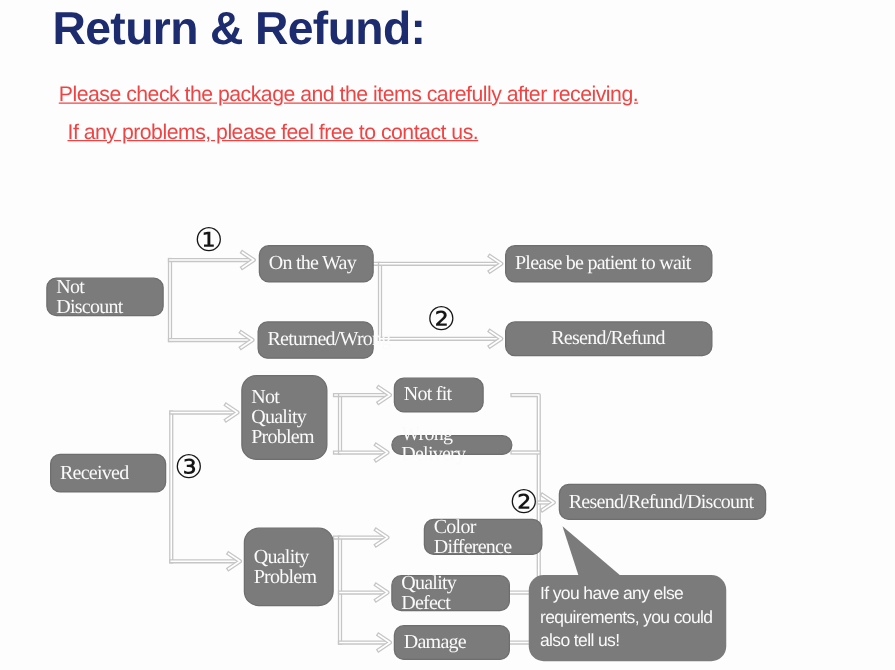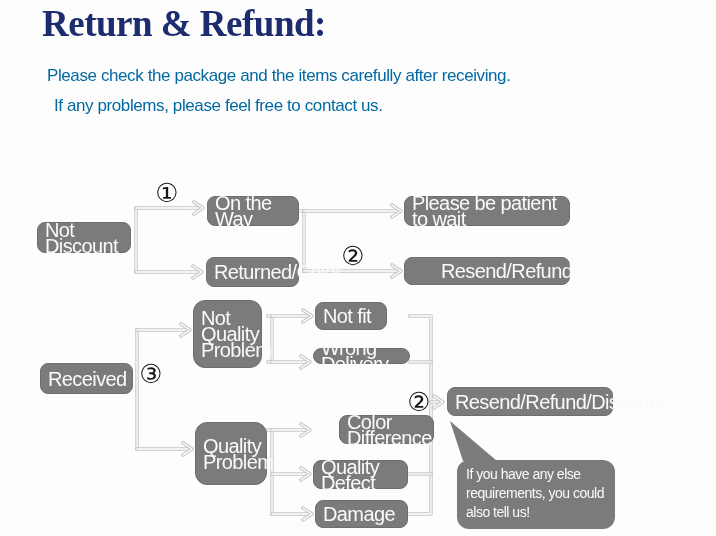--- a/index.html
+++ b/index.html
@@ -3,38 +3,38 @@
 <meta charset="utf-8">
 <style>
   html,body{margin:0;padding:0;}
   body{background:#e8e8e8;font-family:"Liberation Sans",sans-serif;}
   .page{
     position:relative;width:716px;height:536px;background:#fdfdfd;overflow:hidden;
     box-shadow:0 0 0 1px #e0e0e0;
   }
   .page-title{
     position:absolute;left:42px;top:2px;margin:0;
-    font-family:Liberation Serif, serif;font-weight:bold;font-size:37px;
+    font-family:Liberation Sans, sans-serif;font-weight:bold;font-size:37px;
     letter-spacing:-0.5px;color:var(--title-color,#1d2c6f);
   }
   .intro-line{
-    position:absolute;margin:0;color:#0369a1;font-size:17px;letter-spacing:-0.4px;
+    position:absolute;margin:0;color:#ef4444;font-size:17px;letter-spacing:-0.4px;text-decoration:underline;
   }
   .intro-1{left:47px;top:66px;}
   .intro-2{left:54px;top:96px;}
   .guide-heading{
     position:absolute;left:34px;top:136px;margin:0;font-weight:normal;
     color:#111;font-size:23px;letter-spacing:-0.8px;
   }
   #connector-svg{position:absolute;left:0;top:0;}
   .node{
     position:absolute;box-sizing:border-box;display:flex;align-items:center;
     background:var(--box-bg,#7b7b7b);border:1px solid var(--box-border,#6e6e6e);
-    color:var(--box-text,#fafafa);font-size:20px;line-height:16px;
-    letter-spacing:-0.6px;padding:0 7px;white-space:pre-line;
+    color:var(--box-text,#fafafa);font-size:16px;line-height:16px;
+    letter-spacing:-0.6px;padding:0 7px;white-space:pre-line;font-family:Liberation Serif, serif;
   }
   .marker{
     position:absolute;transform:translate(-50%,-50%);
     font-family:"DejaVu Sans",sans-serif;font-size:26px;color:#161616;line-height:1;
   }
   .bubble{
     position:absolute;box-sizing:border-box;
     background:var(--box-bg,#7b7b7b);border-radius:12px;
     color:var(--box-text,#fafafa);font-size:14px;line-height:19px;
     letter-spacing:-0.5px;padding:5px 9px;white-space:pre-line;
@@ -114,21 +114,21 @@
       <path d="M 431 402 L 441 402" fill="none" stroke="#c6c6c6" stroke-width="3.4" stroke-linejoin="round" stroke-linecap="square"></path>
       <path d="M 431 402 L 441 402" fill="none" stroke="#ffffff" stroke-width="1.3" stroke-linejoin="round" stroke-linecap="square"></path>
       <path d="M 434 396 L 443 402 L 434 408" fill="none" stroke="#c6c6c6" stroke-width="3.4" stroke-linejoin="round" stroke-linecap="square"></path>
       <path d="M 434 396 L 443 402 L 434 408" fill="none" stroke="#ffffff" stroke-width="1.3" stroke-linejoin="round" stroke-linecap="square"></path>
       <polygon points="450,421 463,461 497,461" fill="#7b7b7b"></polygon>
     </svg>
 
   <div id="nodes-layer">
       <div class="node" style="left: 37px; top: 222px; width: 94px; height: 31px; border-radius: 8px;">Not Discount</div>
       <div class="node" style="left: 207px; top: 196px; width: 92px; height: 30px; border-radius: 8px;">On the Way</div>
-      <div class="node" style="left: 206px; top: 257px; width: 93px; height: 30px; border-radius: 8px;">Returned/Color</div>
+      <div class="node" style="left: 206px; top: 257px; width: 93px; height: 30px; border-radius: 8px;">Returned/Wrong</div>
       <div class="node" style="left: 404px; top: 196px; width: 166px; height: 30px; border-radius: 8px;">Please be patient to wait</div>
       <div class="node" style="left: 404px; top: 257px; width: 166px; height: 28px; border-radius: 8px; padding-left: 36px;">Resend/Refund</div>
       <div class="node" style="left: 40px; top: 363px; width: 93px; height: 31px; border-radius: 8px;">Received</div>
       <div class="node" style="left: 193px; top: 300px; width: 69px; height: 68px; border-radius: 12px;">Not
 Quality
 Problem</div>
       <div class="node" style="left: 315px; top: 302px; width: 72px; height: 28px; border-radius: 8px;">Not fit</div>
       <div class="node" style="left: 313px; top: 348px; width: 97px; height: 16px; border-radius: 8px;">Wrong Delivery</div>
       <div class="node" style="left: 195px; top: 422px; width: 72px; height: 63px; border-radius: 12px;">Quality
 Problem</div>
@@ -136,16 +136,16 @@
       <div class="node" style="left: 313px; top: 460px; width: 95px; height: 29px; border-radius: 8px;">Quality Defect</div>
       <div class="node" style="left: 315px; top: 500px; width: 93px; height: 28px; border-radius: 8px;">Damage</div>
       <div class="node" style="left: 447px; top: 387px; width: 166px; height: 29px; border-radius: 8px;">Resend/Refund/Discount</div>
     </div>
   <div id="markers-layer">
       <span class="marker" style="left: 167px; top: 193px;">①</span>
       <span class="marker" style="left: 353px; top: 256px;">②</span>
       <span class="marker" style="left: 151px; top: 374px;">③</span>
       <span class="marker" style="left: 419px; top: 402px;">②</span>
     </div>
-  <div class="bubble" id="note-bubble" style="left: 457px; top: 460px; width: 158px; height: 69px;">If you have any else
+  <div class="bubble" id="note-bubble" style="left: 423px; top: 460px; width: 158px; height: 69px;">If you have any else
 requirements, you could
 also tell us!</div>
 </div>
 
 </body></html>

